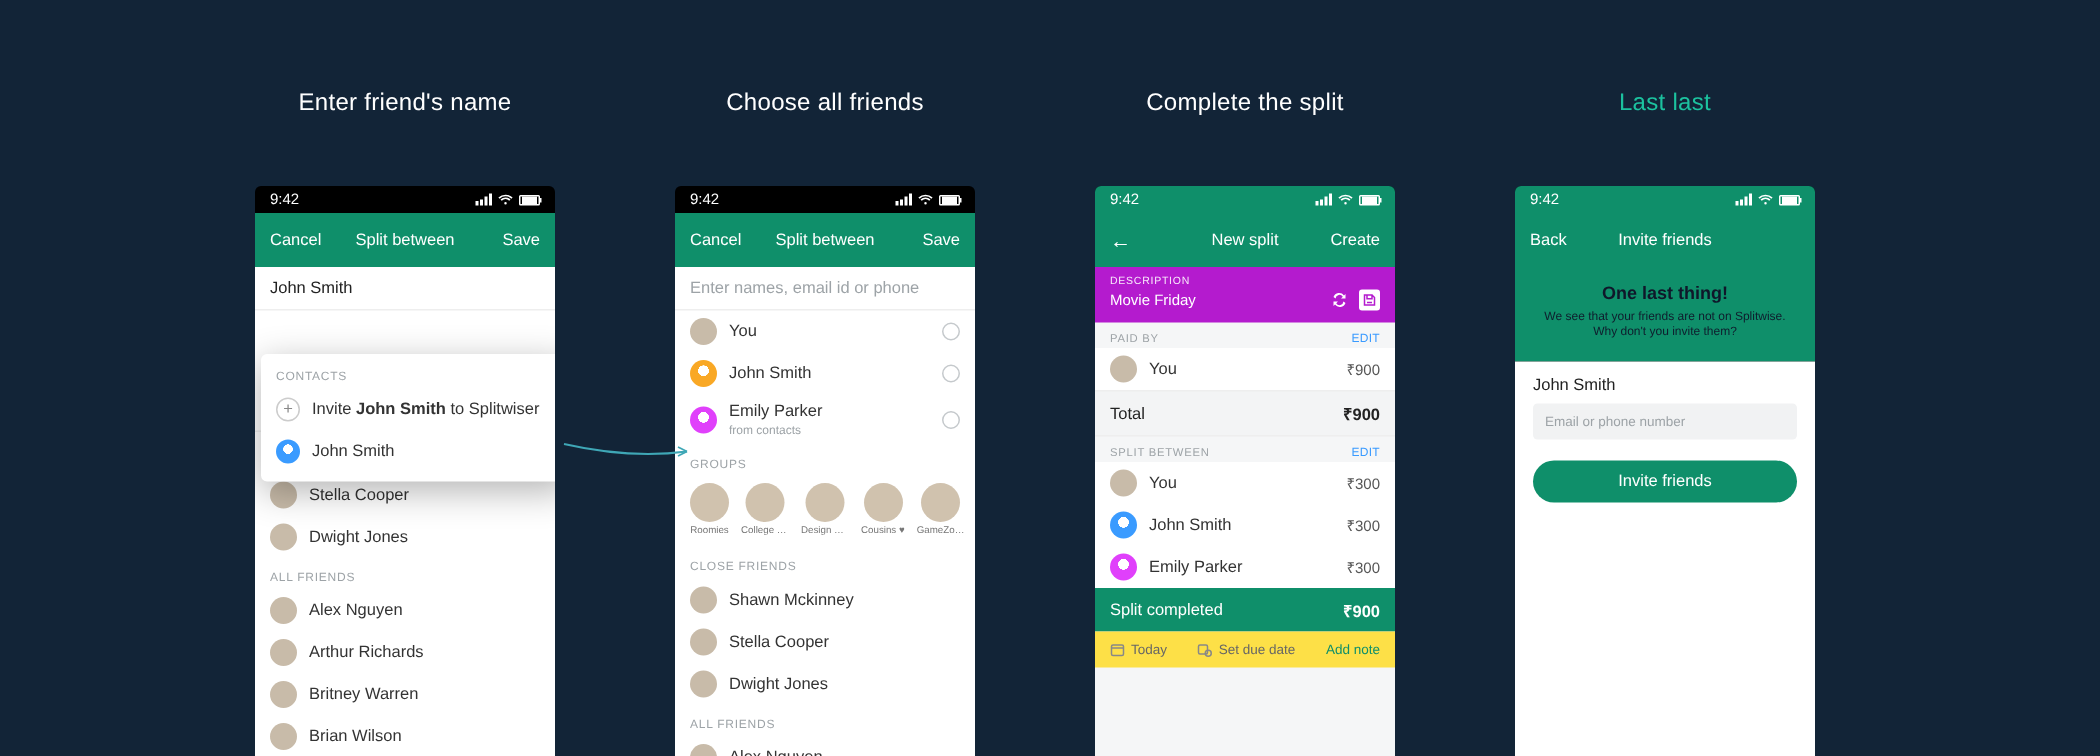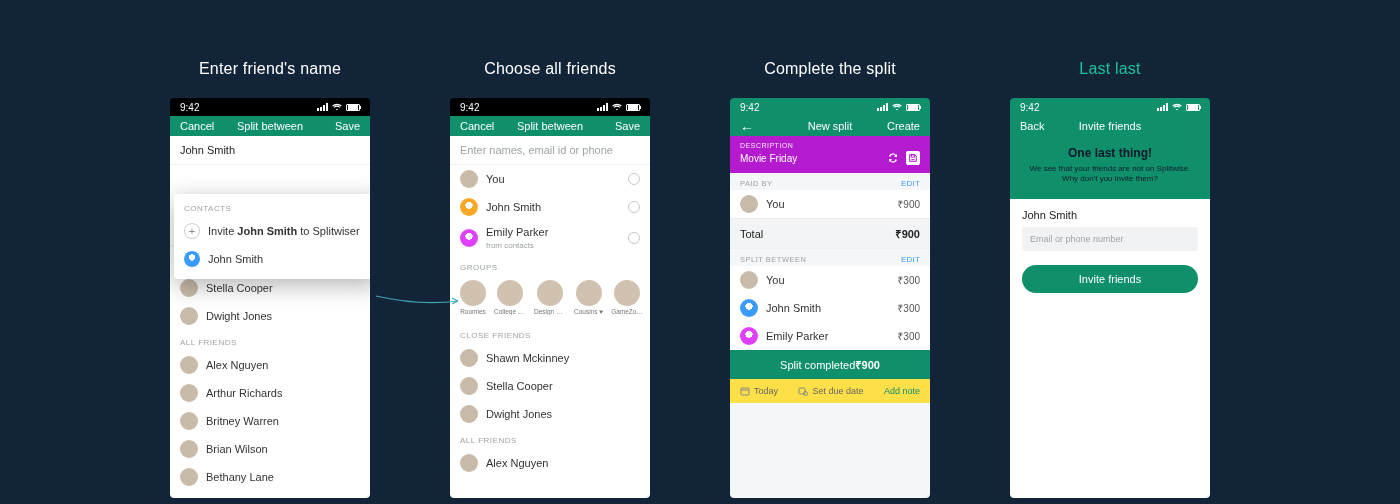--- a/index.html
+++ b/index.html
@@ -11,21 +11,21 @@
     overflow: hidden;
   }
   .stage {
     display: flex;
     gap: 80px;
     padding: 60px 170px 0 170px;
     align-items: flex-start;
     position: relative;
   }
   .col { display: flex; flex-direction: column; align-items: center; width: 200px; position: relative; }
-  .caption { color: #fff; font-size: 16px; margin-bottom: 20px; font-weight: 400; letter-spacing: .2px; }
+  .caption { color: #fff; font-size: 16px; margin-bottom: 46px; font-weight: 400; letter-spacing: .2px; }
   .caption.accent { color: #1cc29f; }
   .phone {
     width: 200px;
     height: 400px;
     background: #000;
     border-radius: 4px;
     overflow: hidden;
     color: #222;
     display: flex;
     flex-direction: column;
@@ -35,21 +35,21 @@
     height: 18px;
     display: flex; align-items: center; justify-content: space-between;
     padding: 0 10px;
     color: #fff; font-size: 10px; font-weight: 400;
   }
   .statusbar.green { background: #0f8f6a; }
   .status-icons { display: flex; gap: 4px; align-items: center; }
   .navbar {
     background: #0f8f6a;
     color: #fff;
-    height: 20px;
+    height: 36px;
     display: flex; align-items: center; justify-content: space-between;
     padding: 0 10px;
     font-size: 11px;
   }
   .navbar .title { font-weight: 500; position: absolute; left: 0; right: 0; text-align: center; }
   .navbar .left, .navbar .right { position: relative; z-index: 1; }
   .content { background: #fff; flex: 1; overflow: hidden; position: relative; }
   .content.grey { background: #f5f6f7; }
   .input-row {
     padding: 8px 10px; font-size: 11px; color: #222;
@@ -127,21 +127,21 @@
     padding: 6px 10px 2px 10px; font-size: 7.5px; color: #9da3a7; letter-spacing: .5px;
   }
   .edit-link { color: #3a9bff; font-size: 8px; letter-spacing: .2px; }
   .amount { color: #555; font-size: 10px; }
   .total-row {
     display: flex; justify-content: space-between; align-items: center;
     background: #f3f4f5; padding: 7px 10px; font-size: 11px; border-top: 1px solid #eee; border-bottom: 1px solid #eee;
   }
   .split-complete {
     background: #0f8f6a; color: #fff;
-    display: flex; justify-content: center; align-items: center;
+    display: flex; justify-content: space-between; align-items: center;
     padding: 7px 10px; font-size: 11px;
   }
   .footer-row {
     background: #fde047; display: flex; align-items: center; justify-content: space-between;
     padding: 7px 10px; font-size: 9px; color: #666;
   }
   .footer-item { display: flex; align-items: center; gap: 4px; }
   .addnote { color: #0f8f6a; }
 
   

